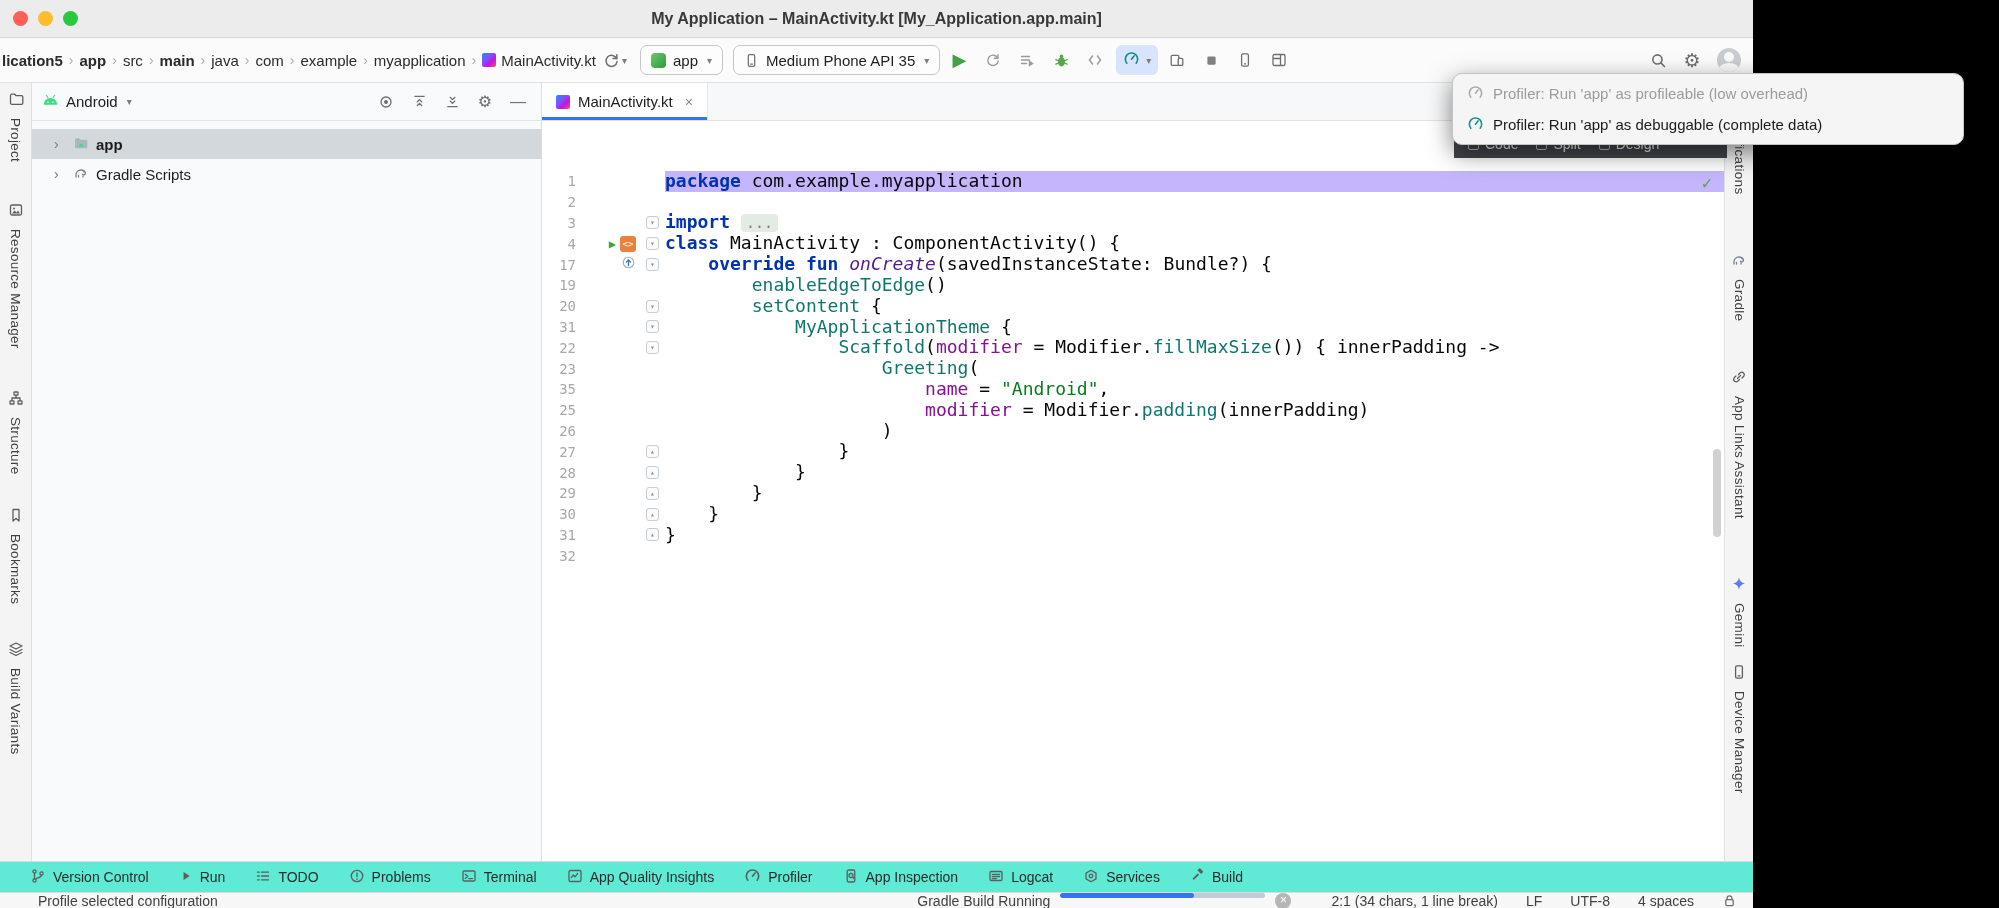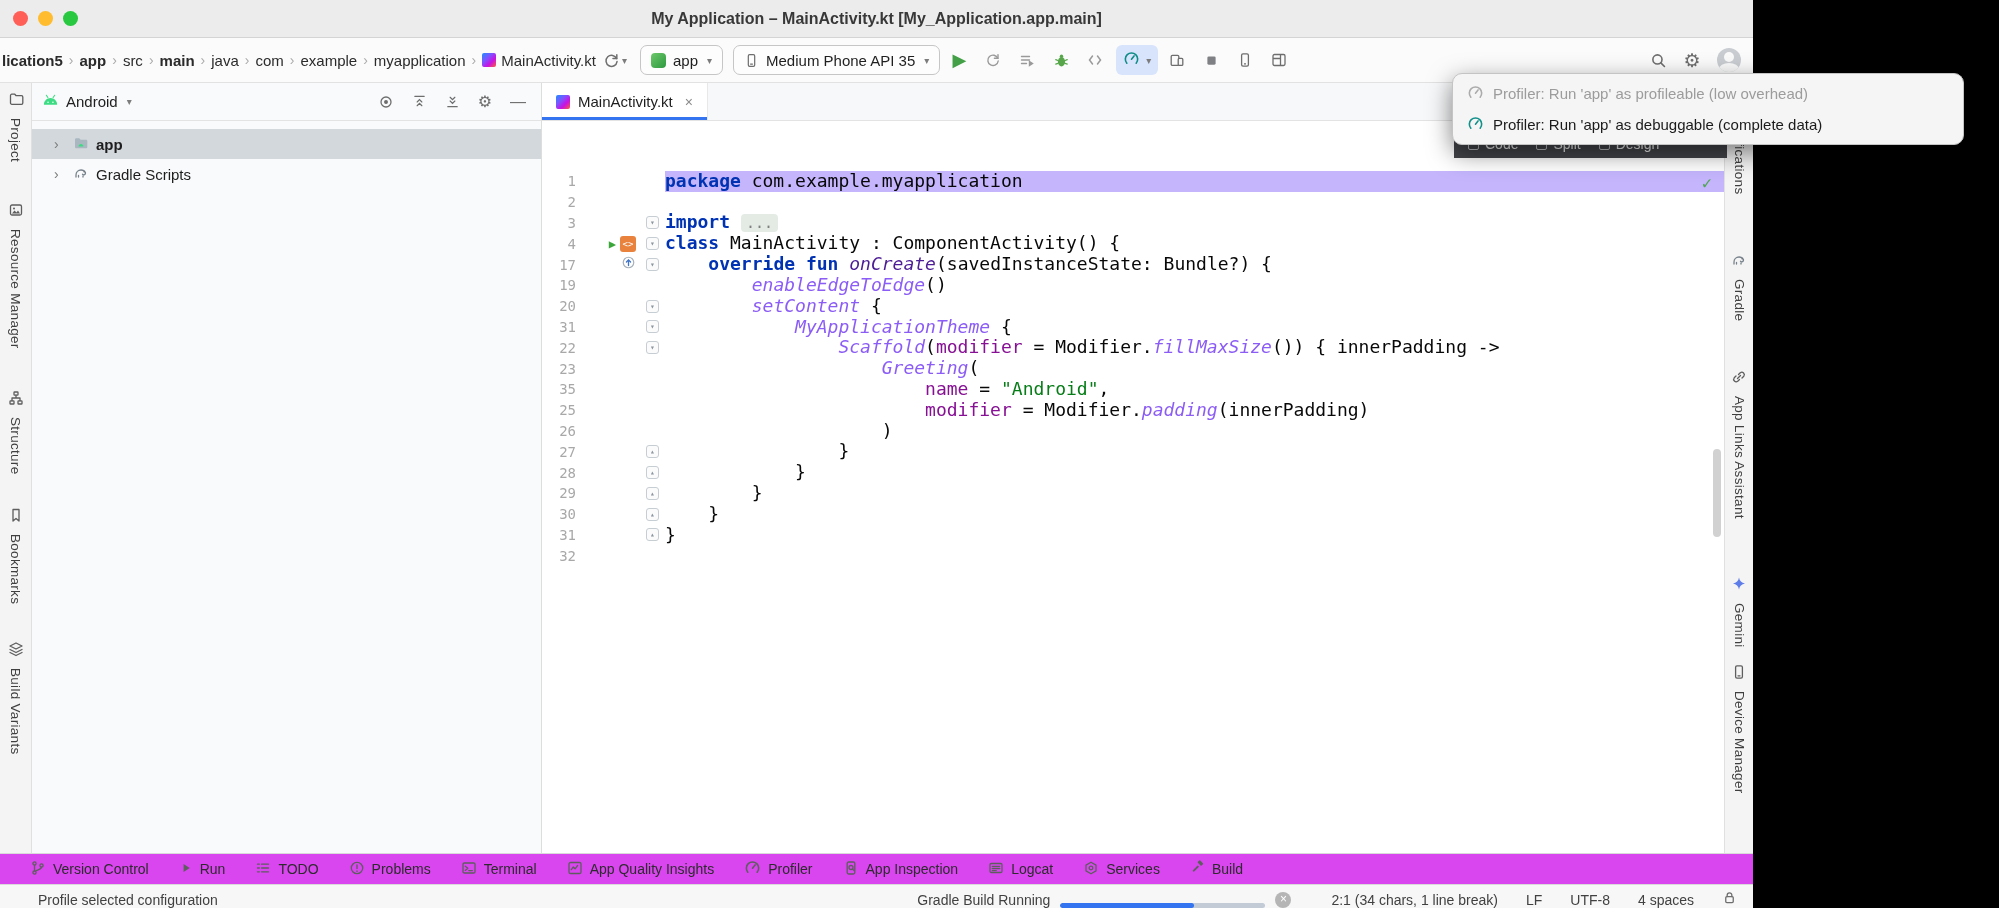--- a/index.html
+++ b/index.html
@@ -87,39 +87,39 @@
   .gico { width:64px; flex:0 0 auto; display:flex; align-items:center;
     justify-content:flex-end; gap:4px; padding-right:4px; }
   .gmark { width:25px; flex:0 0 auto; display:flex; align-items:center; justify-content:center; }
   .mark { width:13px; height:13px; border:1px solid #C6CDD3; border-radius:3px;
     background:#FBFBFB; color:#8B97A1; font-size:8px; line-height:11px; text-align:center; }
   .ctext { flex:1; white-space:pre; font-size:18px; line-height:20.8px; color:#080808; }
   .ctext.sel { background:#c4b5fd; }
   .tok-pl { color:#080808; }
   .tok-kw { color:#0033B3; font-weight:bold; }
   .tok-fn { color:#4c1d95;font-style:italic; }
-  .tok-fni { color:#8b5cf6; font-style:italic; }
+  .tok-fni { color:#0f766e; }
   .tok-np { color:#871094; }
   .tok-str { color:#067D17; }
   .tok-fold { background:#E3EBE4; color:#7F7F7F; border-radius:4px; padding:0 5px; font-size:15px; }
   .runtri { color:#3BA639; font-size:12px; }
   .cclass { width:16px; height:16px; border-radius:3px; background:#E8823C; color:#fff;
     font-size:9px; display:flex; align-items:center; justify-content:center;
     font-family:"DejaVu Sans Mono", monospace; }
   .checkmark { position:absolute; top:52px; right:12px; color:#52A553; font-size:17px; font-weight:bold; }
   .scrollthumb { position:absolute; right:3px; top:328px; width:8px; height:88px;
     background:rgba(0,0,0,.18); border-radius:4px; }
 
   
-  .bottombar { height:31px; border-top:1px solid #DADADA; background:#d946ef;
+  .bottombar { height:31px; border-top:1px solid #DADADA; background:#5eead4;
     display:flex; align-items:center; gap:30px; padding-left:30px; font-size:14px;
     color:#2C2C2C; flex:0 0 auto; white-space:nowrap; }
   .bitem { display:flex; align-items:center; gap:7px; }
-  .statusbar { height:24px; border-top:1px solid #DADADA; background:#F7F7F7;
-    display:flex; align-items:flex-end; font-size:14px; color:#414141;
+  .statusbar { height:16px; border-top:1px solid #DADADA; background:#F7F7F7;
+    display:flex; align-items:flex-start; font-size:14px; color:#414141;
     padding:0 16px 0 38px; flex:0 0 auto; white-space:nowrap; }
   .progress { width:205px; height:5px; border-radius:3px; background:#C2CBD6;
     margin:0 10px; position:relative; overflow:hidden; display:inline-block; }
   .progress .fill { position:absolute; left:0; top:0; bottom:0; width:65%;
     background:#3574F0; border-radius:3px; }
   .cancel { width:16px; height:16px; border-radius:50%; background:#B5B5B5; color:#fff;
     font-size:12px; line-height:15px; text-align:center; display:inline-block; }
   .sbgap { width:40px; display:inline-block; }
   .sbitem { margin-left:28px; }
 

